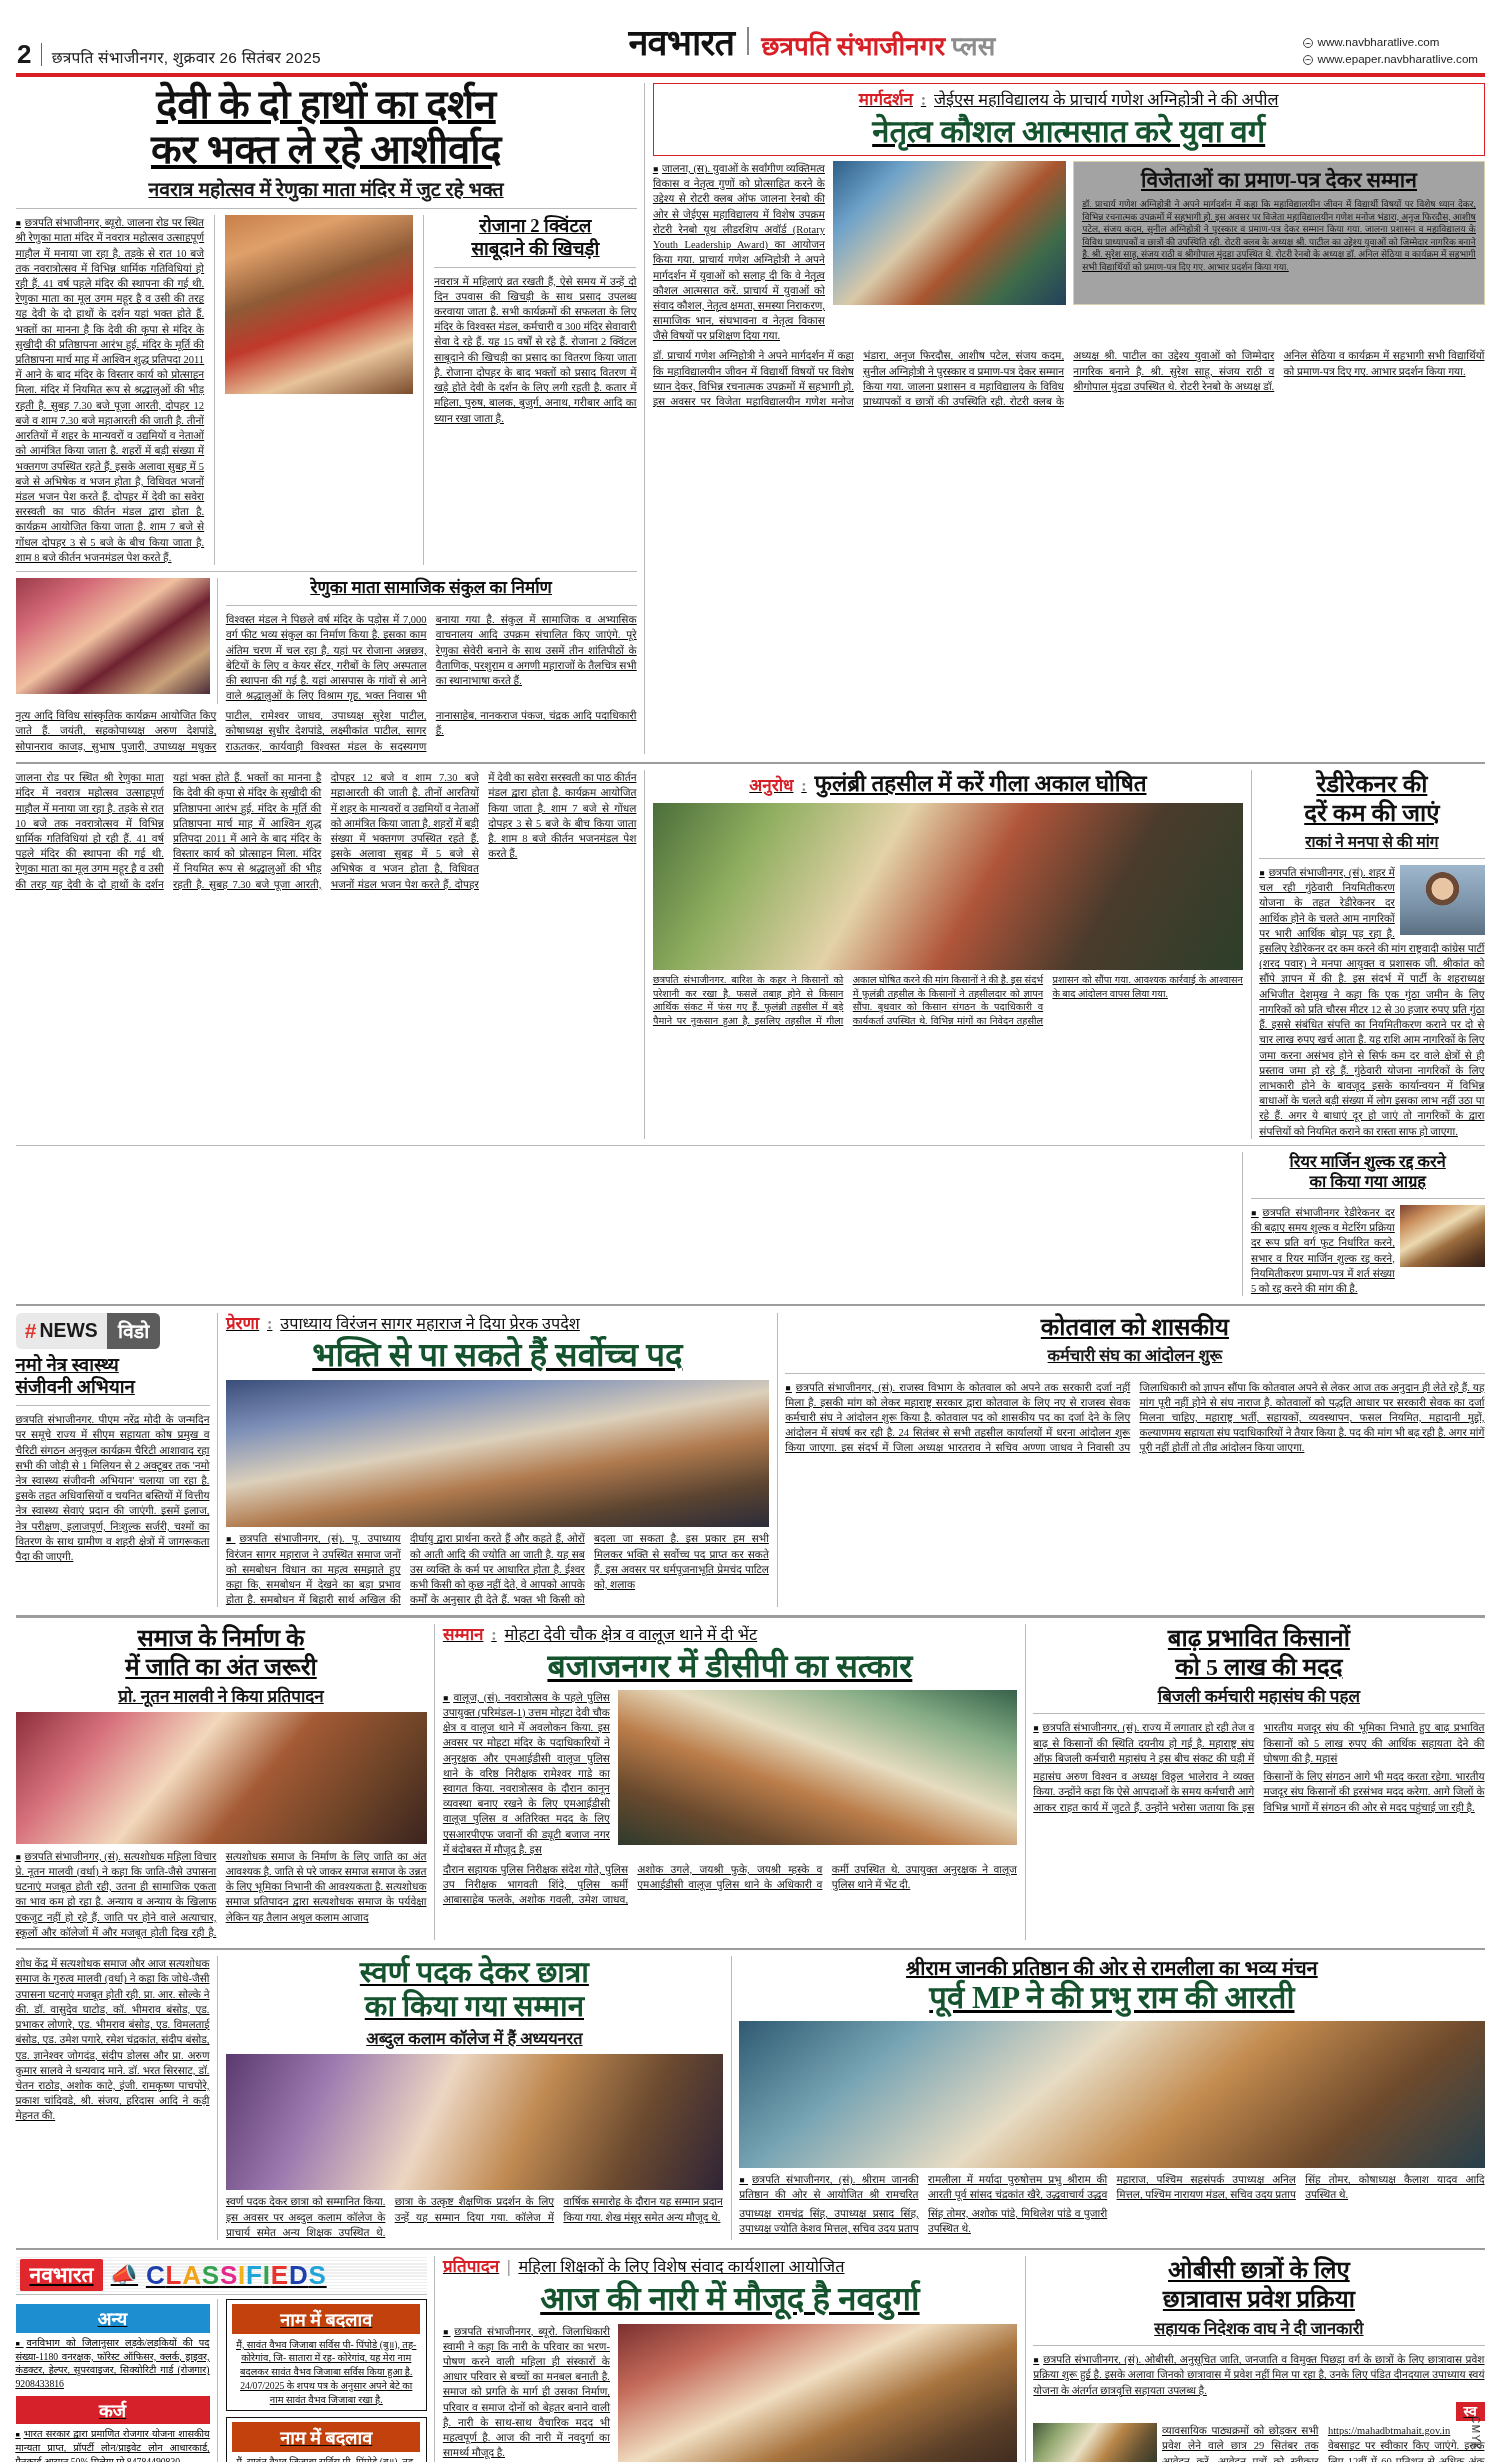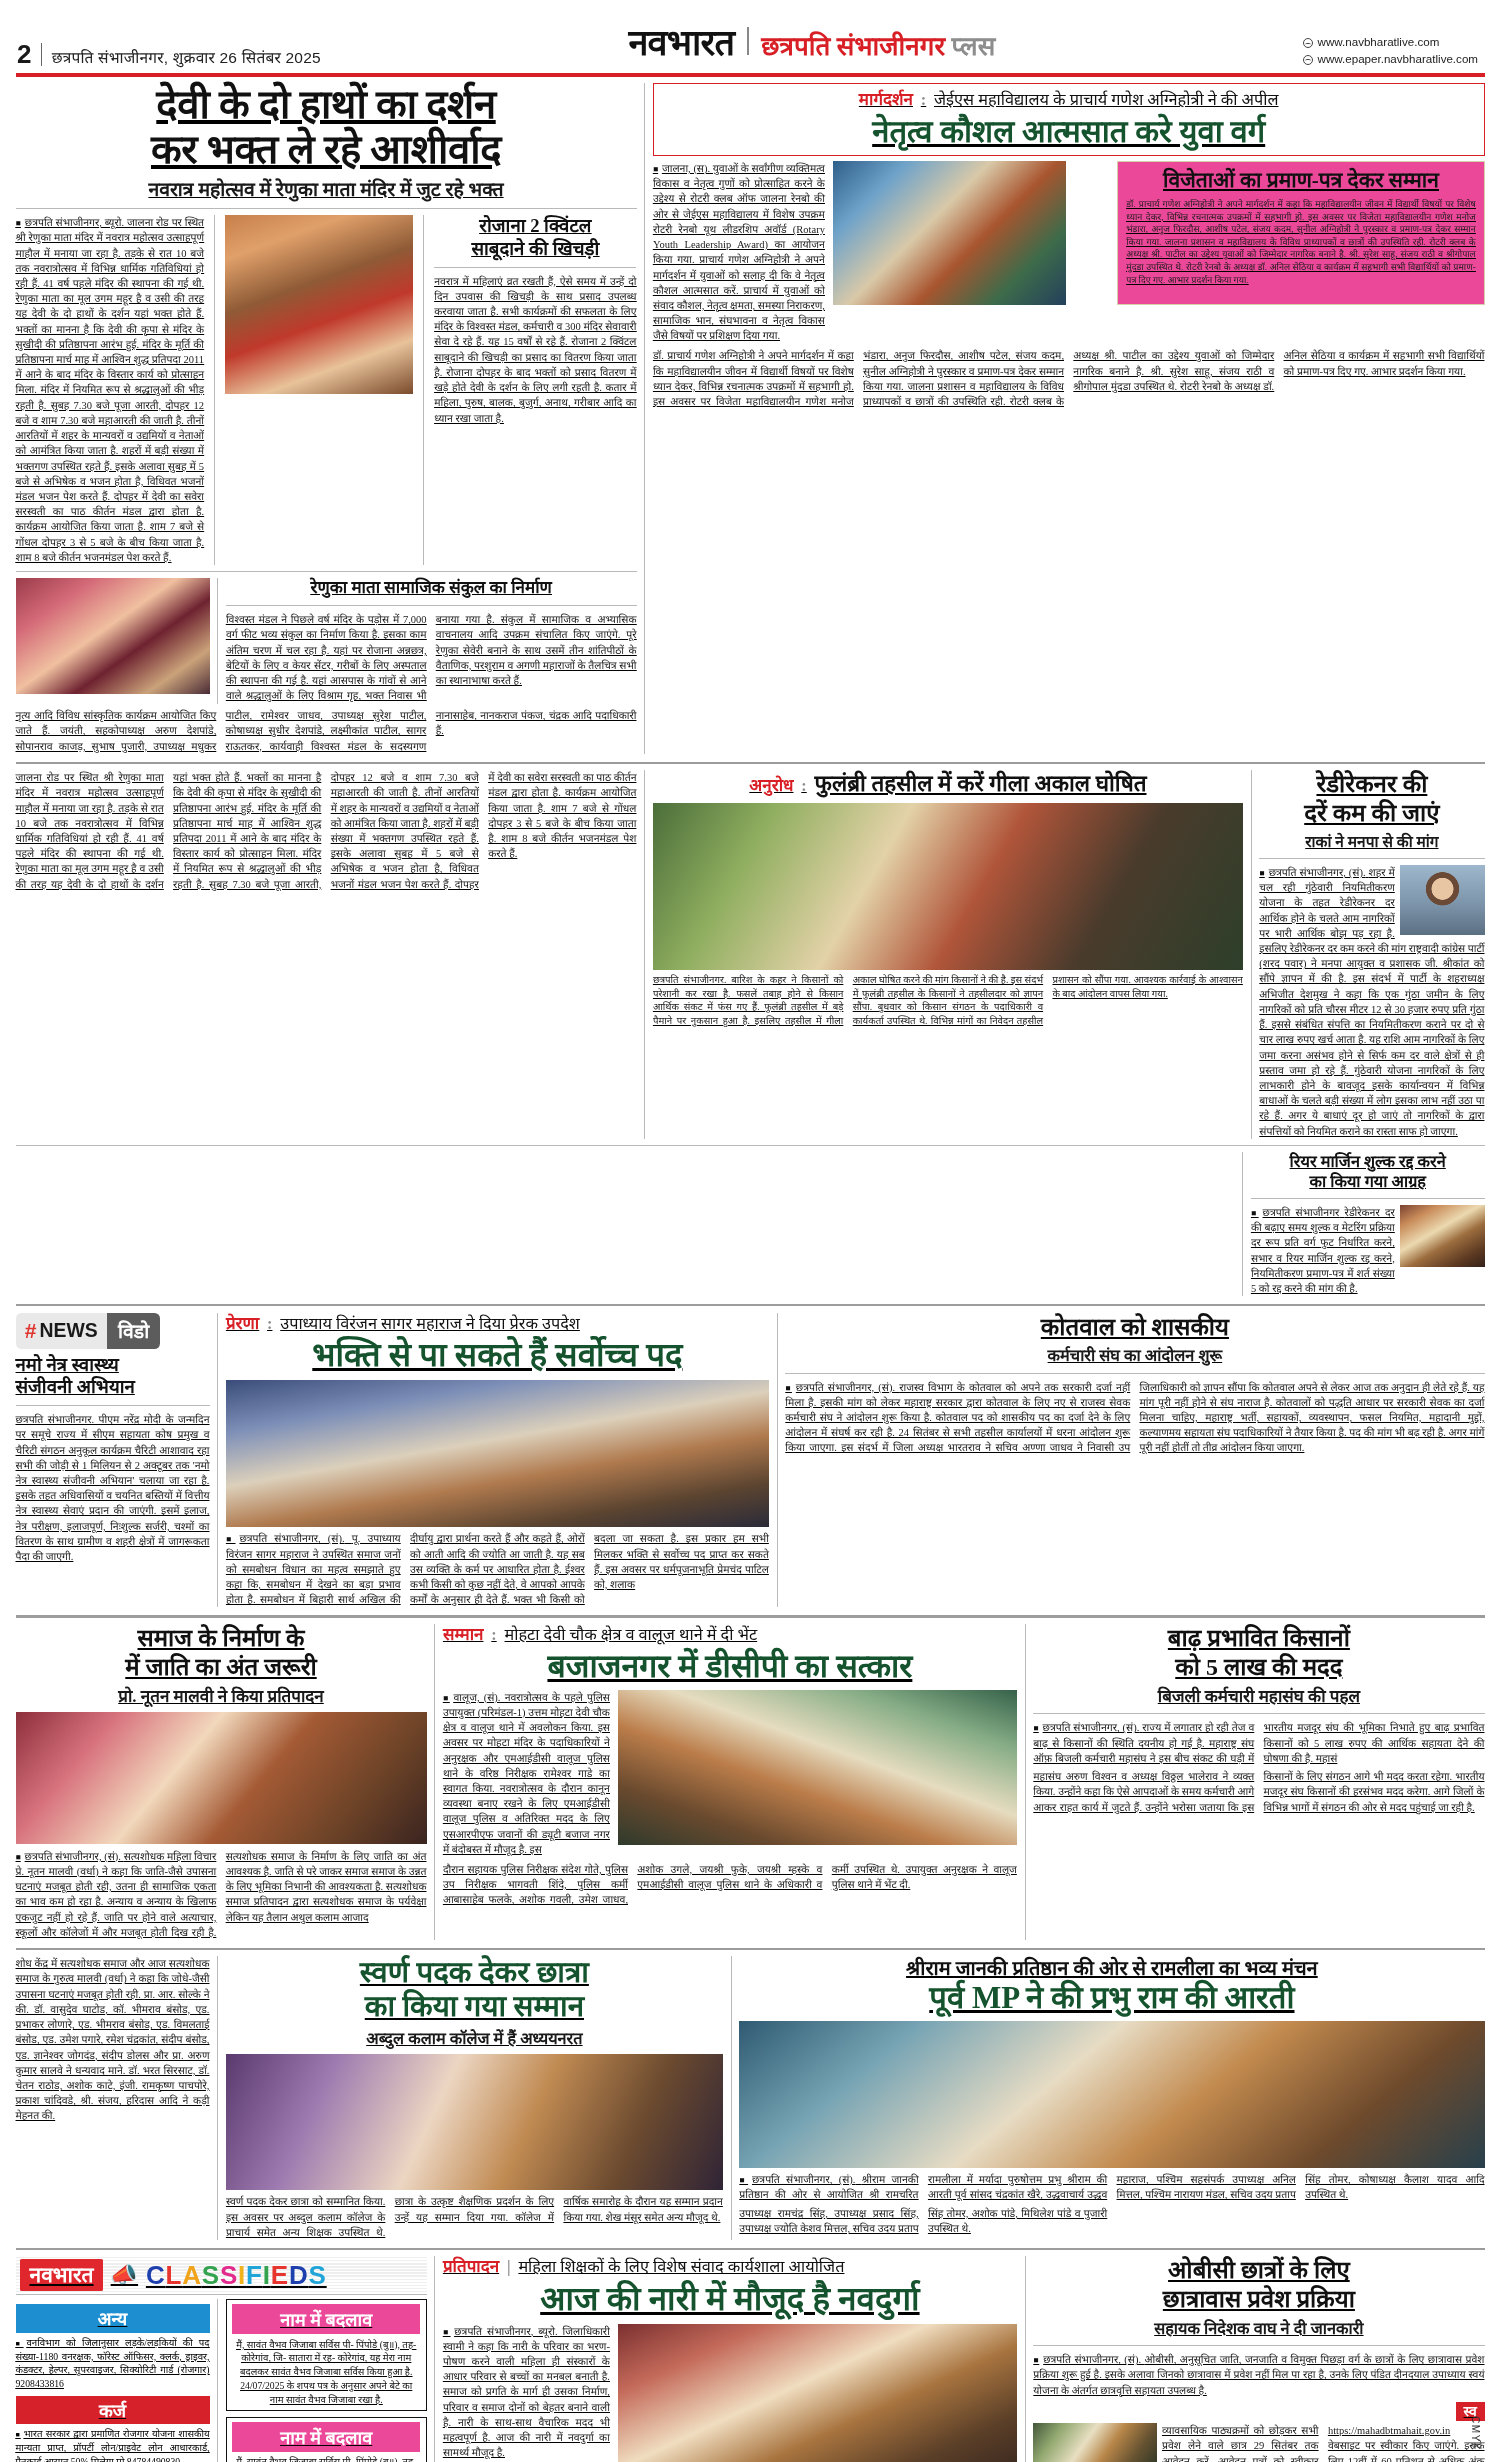--- a/index.html
+++ b/index.html
@@ -157,21 +157,21 @@
   .ph-k { background:
       linear-gradient(155deg,#7b3030 0%,#c46a5a 20%,#f0ddc0 42%,#a8743f 60%,#5c4028 80%,#33231e 100%); }
   .ph-l { background:
       linear-gradient(125deg,#42563a 0%,#92a870 20%,#e8dfc2 42%,#b78548 60%,#655231 80%,#2b3526 100%); }
   .ph-port { background:
       radial-gradient(circle at 50% 34%, #e8c6a4 0 17%, #6a4a36 18% 26%, transparent 27%),
       linear-gradient(180deg,#9fb7cd 0%,#7d95ab 55%,#5b6f82 100%); }
 
   
   .box-yellow {
-    background: #ec4899; border: 0.8px solid #d8d0aa; padding: 6.2px 7.8px; margin-left: 44px;
+    background: #a3a3a3; border: 0.8px solid #d8d0aa; padding: 6.2px 7.8px;
   }
   .news-badge {
     display: inline-flex; align-items: stretch; border-radius: 5.4px; overflow: hidden;
     font-family: "Liberation Sans", sans-serif; font-weight: bold;
   }
   .news-badge .a {
     background: #e9e9e9; color: #1a1a1a; padding: 4.7px 9.3px; font-size: 19.4px;
     display: flex; align-items: center; gap: 3.1px;
   }
   .news-badge .a .hash { color: #e0342e; font-size: 21px; }
@@ -208,21 +208,21 @@
     background: #1d8fd1; color: #fff; text-align: center;
     font-weight: bold; font-size: 18px; padding: 2.3px 0; margin: 4.7px 0 3.1px;
     font-family: "Liberation Serif", serif;
   }
   .cat-red {
     background: #d6202a; color: #fff; text-align: center;
     font-weight: bold; font-size: 18px; padding: 2.3px 0; margin: 4.7px 0 3.1px;
     font-family: "Liberation Serif", serif;
   }
   .cat-black {
-    background: #ec4899; color: #fff; text-align: center;
+    background: #c2410c; color: #fff; text-align: center;
     font-weight: bold; font-size: 18px; padding: 3.1px 0; margin: 0 0 3.1px;
     font-family: "Liberation Serif", serif;
   }
   .cls-box { border: 1.6px solid #111; padding: 3.9px 5.4px; margin-bottom: 5.4px; }
   .cls-text {
     font-family: "Liberation Serif", serif; font-size: 9.7px;
     line-height: 1.42; color: #111; text-align: justify;
   }
   .cls-text.center { text-align: center; }
   .cls-item { font-size: 9.7px; line-height: 1.42; text-align: justify; margin-bottom: 3.9px; }

